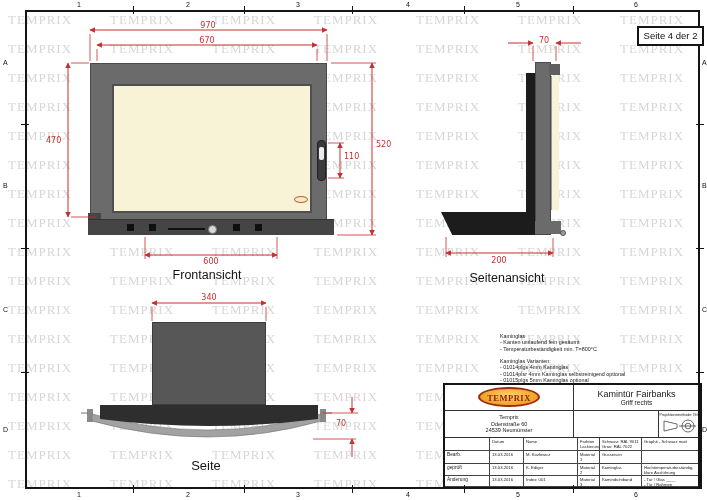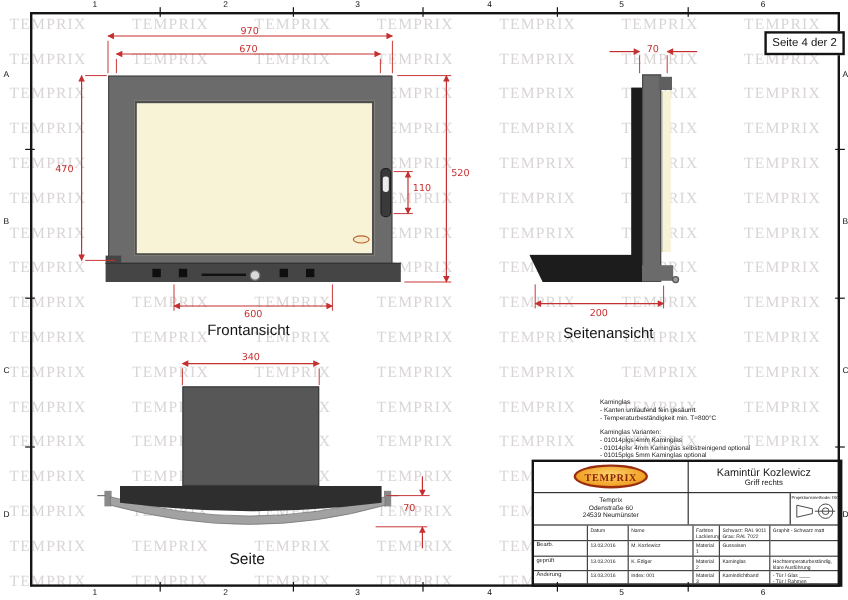--- a/index.html
+++ b/index.html
@@ -285,21 +285,21 @@
     <div id="tblock-in">
       <div class="tbline" style="left:0;top:25px;width:255px;height:1px;"></div>
       <div class="tbline" style="left:0;top:52px;width:255px;height:1px;"></div>
       <div class="tbline" style="left:128px;top:0;width:1px;height:52px;"></div>
       <div class="tbline" style="left:213px;top:26px;width:1px;height:26px;"></div>
 
       <div class="abs" style="left:0;top:0;width:128px;height:25px;">
         <div id="logo">TEMPRIX</div>
       </div>
       <div class="abs" style="left:128px;top:0;width:127px;height:25px;">
-        <div class="tb-title">Kamintür Kozlewicz</div>
+        <div class="tb-title">Kamintür Fairbanks</div>
         <div class="tb-sub">Griff rechts</div>
       </div>
       <div class="abs" style="left:0;top:26px;width:128px;height:26px;">
         <div class="tb-addr">Temprix
 Odenstraße 60
 24539 Neumünster</div>
       </div>
       <div class="abs" style="left:214px;top:26px;width:41px;height:26px;">
         <div class="tb-proj">Projektionsmethode: ISO</div>
         <svg width="36" height="16" style="display:block;margin:1px auto 0 auto;">

